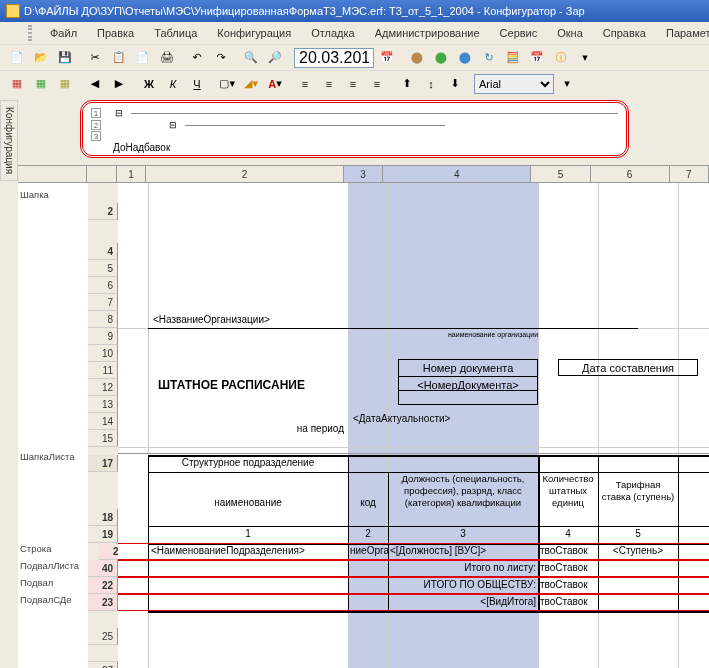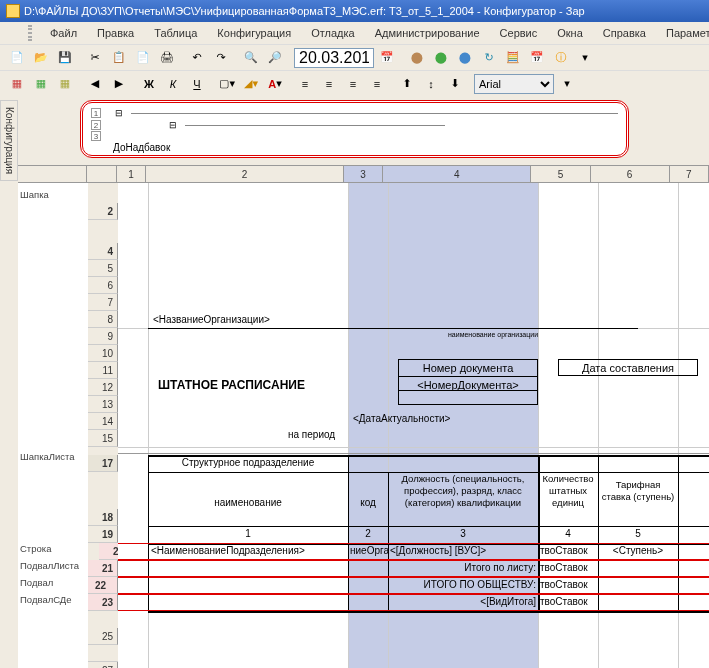--- a/index.html
+++ b/index.html
@@ -266,22 +266,22 @@
     <div class="rownum" style="top:162px;">10</div>
     <div class="rownum" style="top:179px;">11</div>
     <div class="rownum" style="top:196px;">12</div>
     <div class="rownum" style="top:213px;">13</div>
     <div class="rownum" style="top:230px;">14</div>
     <div class="rownum" style="top:247px;">15</div>
     <div class="rownum b" style="top:272px;background:#e8e4d8;">17</div>
     <div class="rownum b" style="top:326px;">18</div>
     <div class="rownum b" style="top:343px;">19</div>
     <div class="rownum b" style="top:360px;background:#f8e0e0;margin-left:11px;">20</div>
-    <div class="rownum b" style="top:377px;background:#f8e0e0;">21</div>
-    <div class="rownum b" style="top:394px;background:#f8e0e0;text-align:center;">22</div>
+    <div class="rownum b" style="top:377px;background:#f8e0e0;">40</div>
+    <div class="rownum b" style="top:394px;background:#f8e0e0;">22</div>
     <div class="rownum b" style="top:411px;background:#f8e0e0;">23</div>
     <div class="rownum b" style="top:448px;">24</div>
     <div class="rownum" style="top:445px;">25</div>
     <div class="rownum" style="top:462px;padding-left:34px;">26</div>
     <div class="rownum" style="top:479px;">27</div>
 
   </div>
 
   <div class="grid-body">
 
@@ -301,21 +301,21 @@
 
     <div class="cell" style="left:35px; top:131px;">&lt;НазваниеОрганизации&gt;</div>
     <div class="gl hl dark" style="left:30px; width:490px; top:145px;"></div>
     <div class="cell" style="left:330px; top:148px; font-size:7px;">наименование организации</div>
 
     <div style="position:absolute; left:280px; top:176px; width:140px; height:32px; border:1px solid #000; text-align:center; line-height:16px;">Номер документа</div>
     <div style="position:absolute; left:440px; top:176px; width:140px; height:17px; border:1px solid #000; text-align:center; line-height:16px;">Дата составления</div>
     <div style="position:absolute; left:280px; top:193px; width:140px; height:29px; border:1px solid #000; text-align:center; line-height:16px;">&lt;НомерДокумента&gt;</div>
 
     <div class="cell" style="left:40px; top:195px; font-weight:bold; font-size:12px;">ШТАТНОЕ РАСПИСАНИЕ</div>
-    <div class="cell" style="left:170px; top:246px; text-align:left; width:56px;">на период</div>
+    <div class="cell" style="left:170px; top:240px; text-align:right; width:56px;">на период</div>
     <div class="cell" style="left:235px; top:230px;">&lt;ДатаАктуальности&gt;</div>
 
     <div class="gl hl dark" style="left:30px; right:0; top:272px; height:2px;"></div>
     <div class="gl hl dark" style="left:30px; right:0; top:343px;"></div>
     <div class="gl hl dark" style="left:30px; right:0; top:360px; height:2px;"></div>
     <div class="gl hl dark" style="left:30px; right:0; top:289px;"></div>
 
     <div style="position:absolute; left:30px; top:274px; width:200px; height:15px; text-align:center;" class="cell">Структурное  подразделение</div>
     <div style="position:absolute; left:30px; top:300px; width:200px; height:40px; text-align:center; line-height:40px;" class="cell">наименование</div>
     <div style="position:absolute; left:230px; top:300px; width:40px; text-align:center; line-height:40px;" class="cell">код</div>

